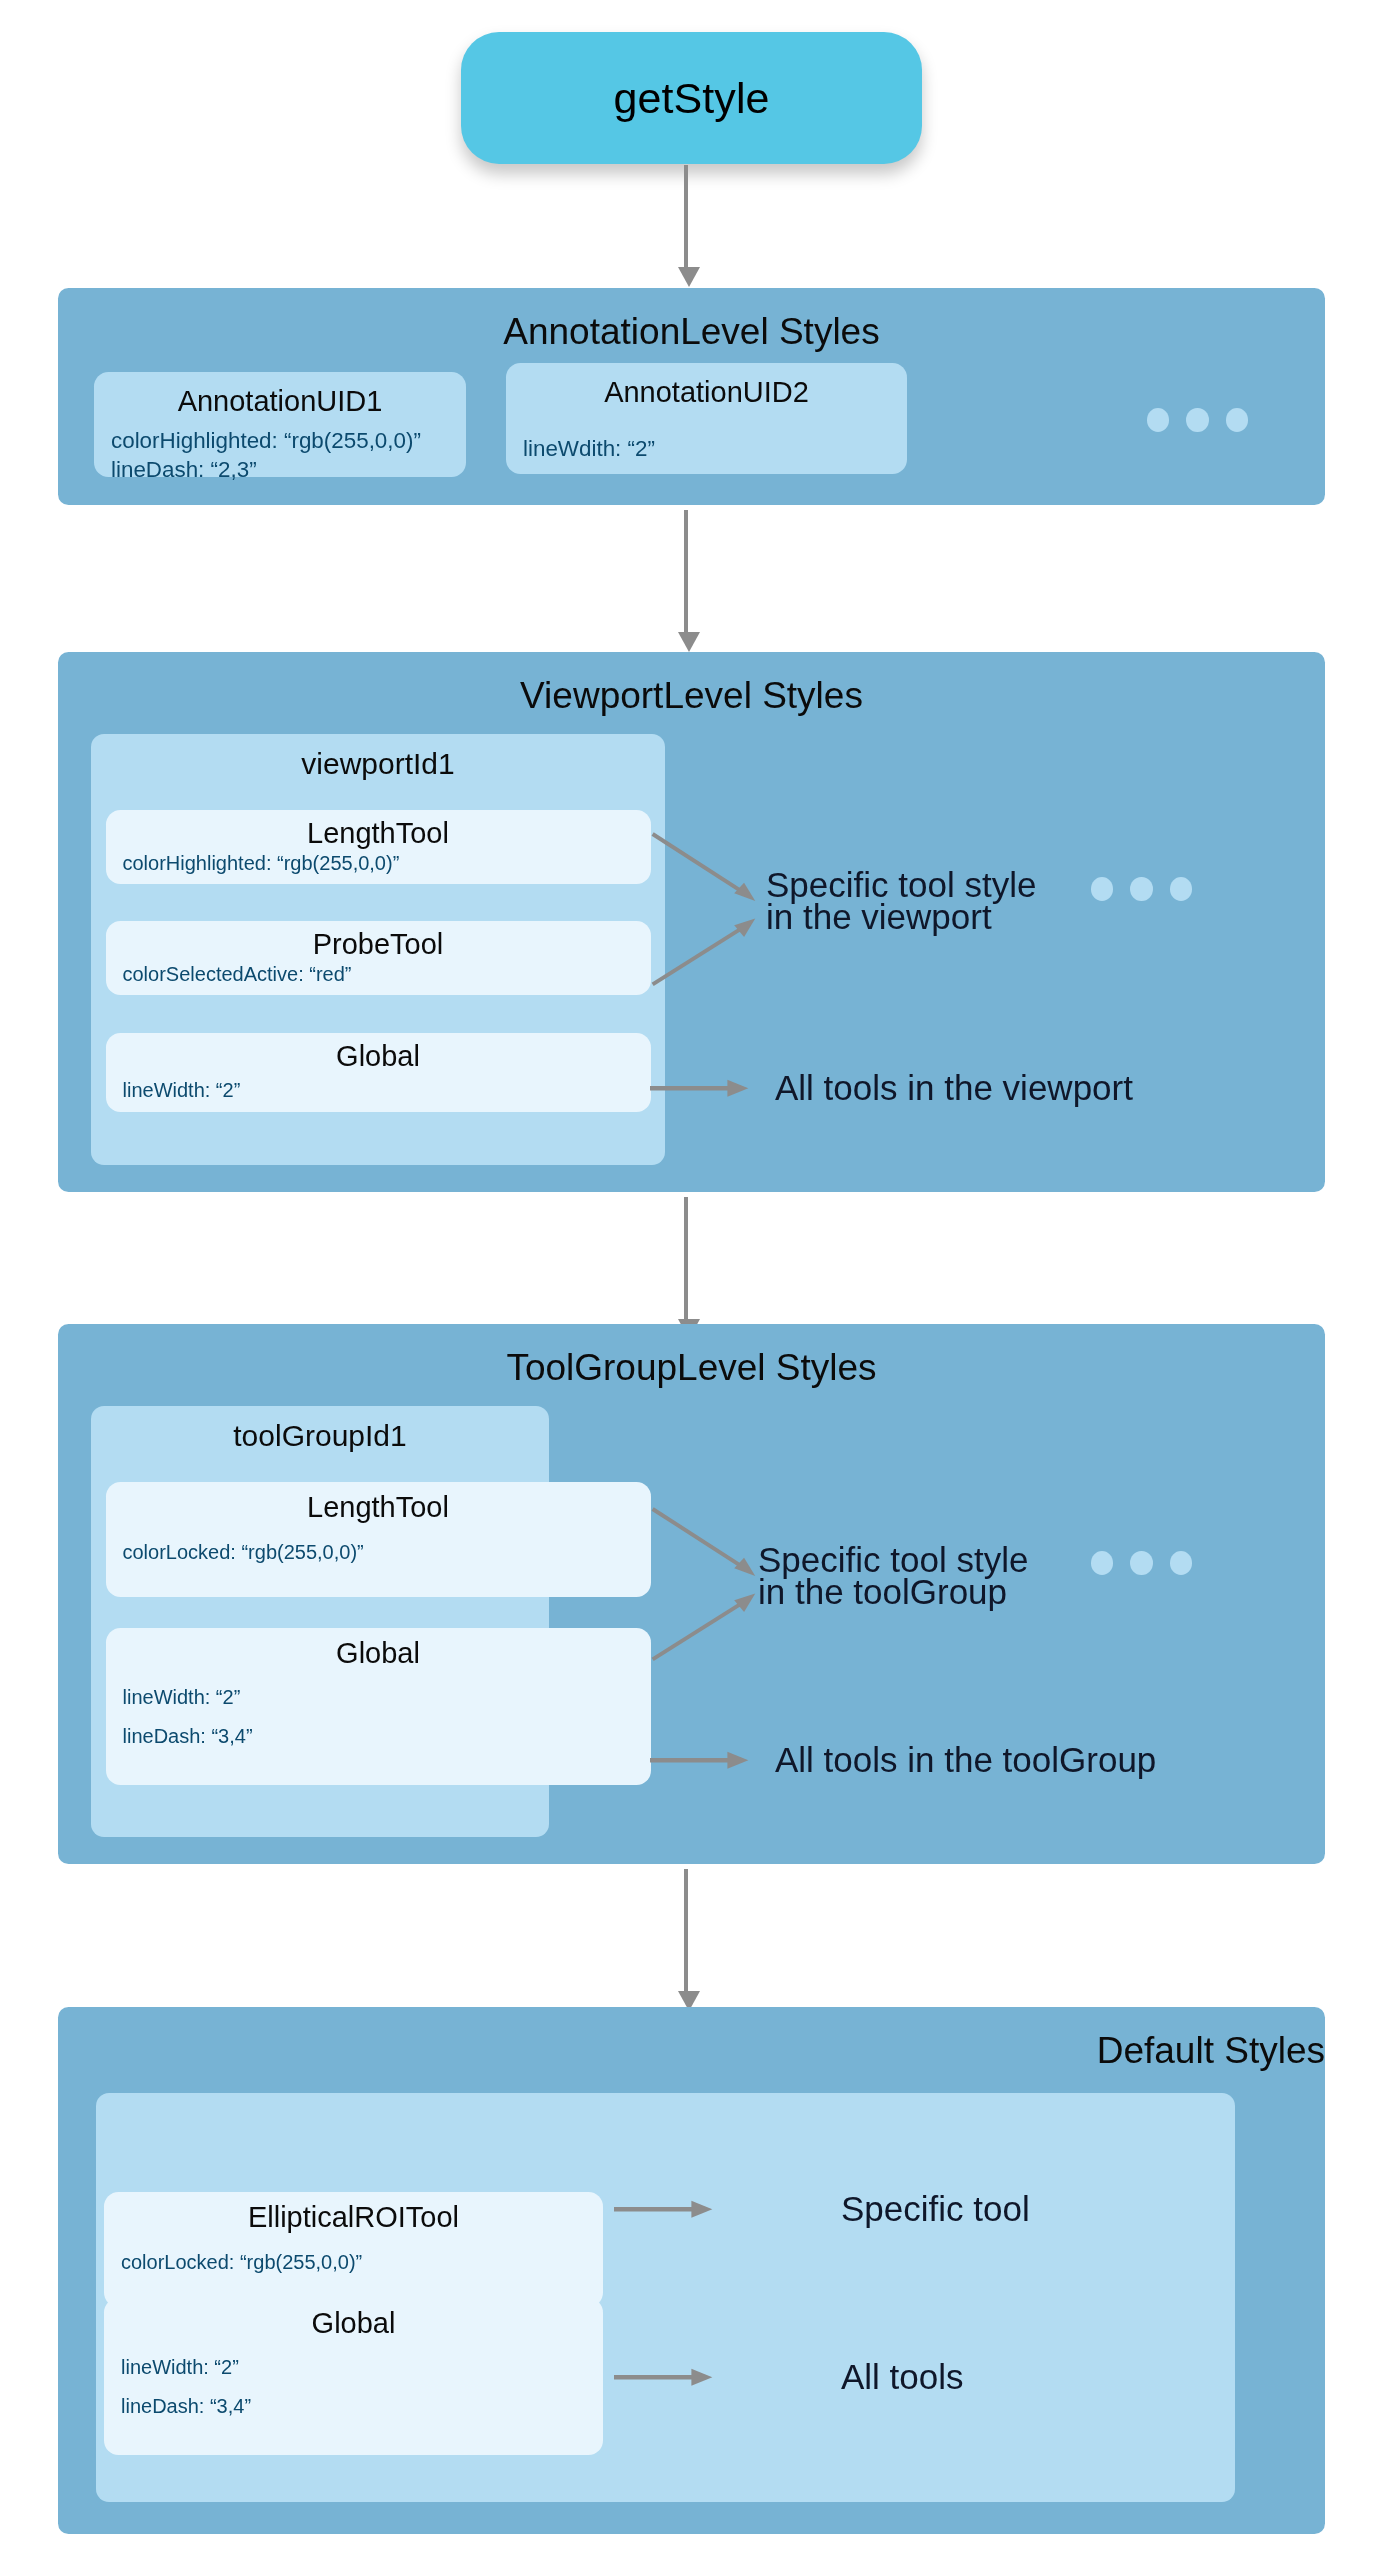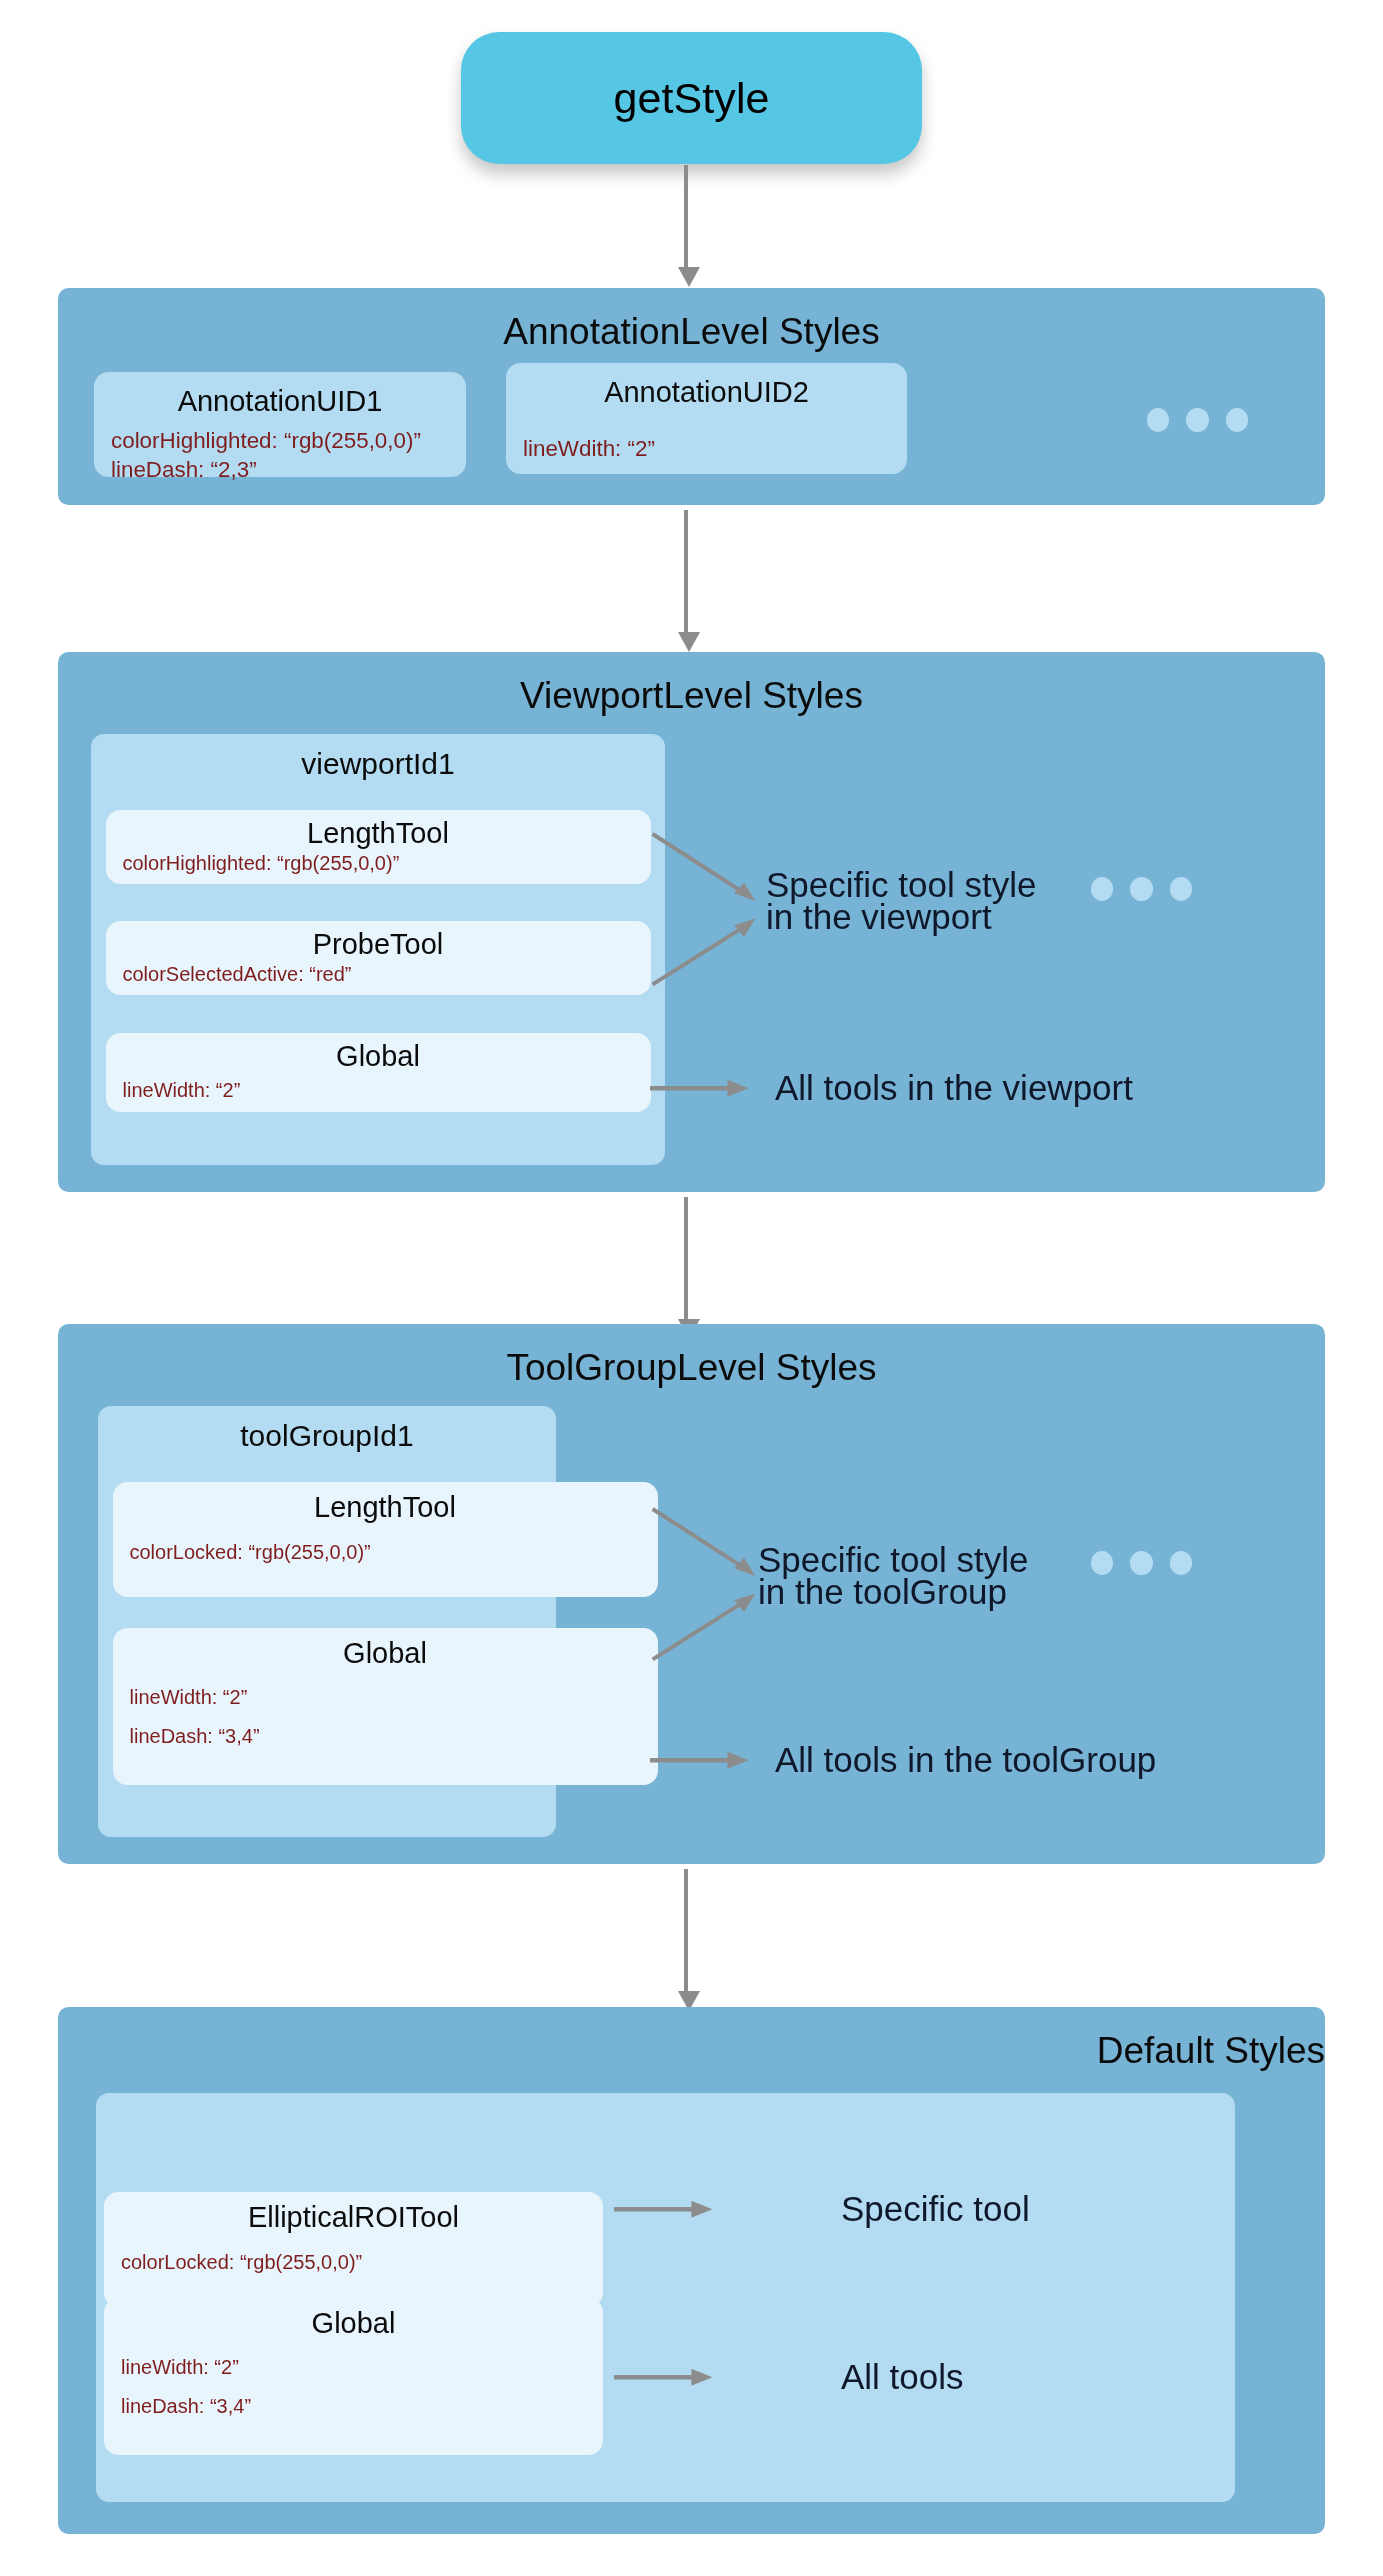--- a/index.html
+++ b/index.html
@@ -51,21 +51,21 @@
   .card{
     position:absolute;background:#e8f5fd;border-radius:14.5px;
   }
   .card.midblue{background:#b3dcf2;}
   .card-title{
     position:absolute;left:0;width:100%;text-align:center;
     font-size:29px;line-height:29px;color:#0b0b0b;white-space:nowrap;
   }
   .card-prop{
     position:absolute;left:17px;font-size:20px;line-height:25px;
-    color:#7f1d1d;white-space:nowrap;
+    color:#0c4a6e;white-space:nowrap;
   }
   .card-prop.big{font-size:22.4px;line-height:29px;}
 
   
   .note{
     position:absolute;font-size:35px;line-height:32px;color:#0f172a;
     white-space:pre-line;
   }
 
   
@@ -170,21 +170,21 @@
   </div>
 
   <div class="conn" style="top:1197px;height:142px;">
     <div class="shaft" style="height:122px;"></div>
     <div class="head" style="top:122px;"></div>
   </div>
 
   <div class="panel" style="top:1324px;height:540px;">
     <div class="panel-title" style="top:25px;">ToolGroupLevel Styles</div>
 
-    <div class="group" style="left:33px;top:82px;width:458px;height:431px;margin-left:7px;">
+    <div class="group" style="left:33px;top:82px;width:458px;height:431px;">
       <div class="group-title" style="top:14.5px;">toolGroupId1</div>
 
       <div class="card" style="left:14.5px;top:76px;width:545px;height:115px;">
         <div class="card-title" style="top:10.5px;">LengthTool</div>
         <div class="card-prop" style="top:58px;">colorLocked: “rgb(255,0,0)”</div>
       </div>
 
       <div class="card" style="left:14.5px;top:222px;width:545px;height:157px;">
         <div class="card-title" style="top:10.5px;">Global</div>
         <div class="card-prop" style="top:57px;">lineWidth: “2”</div>

